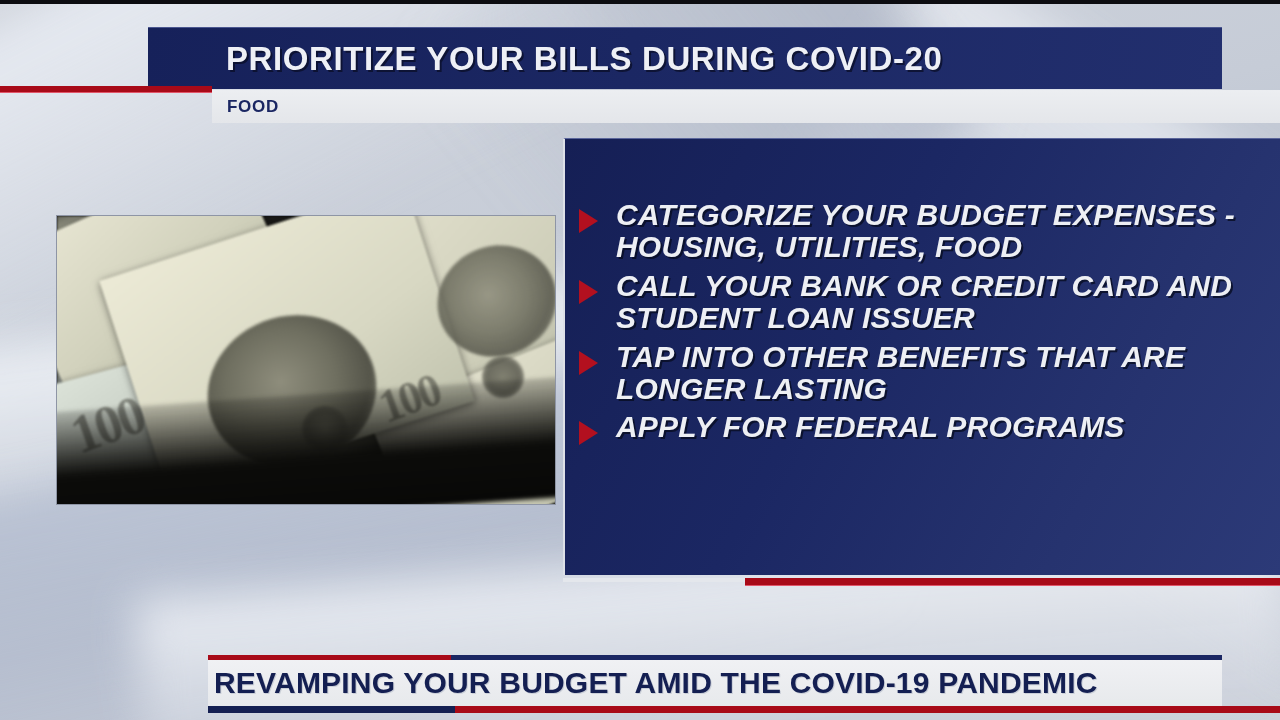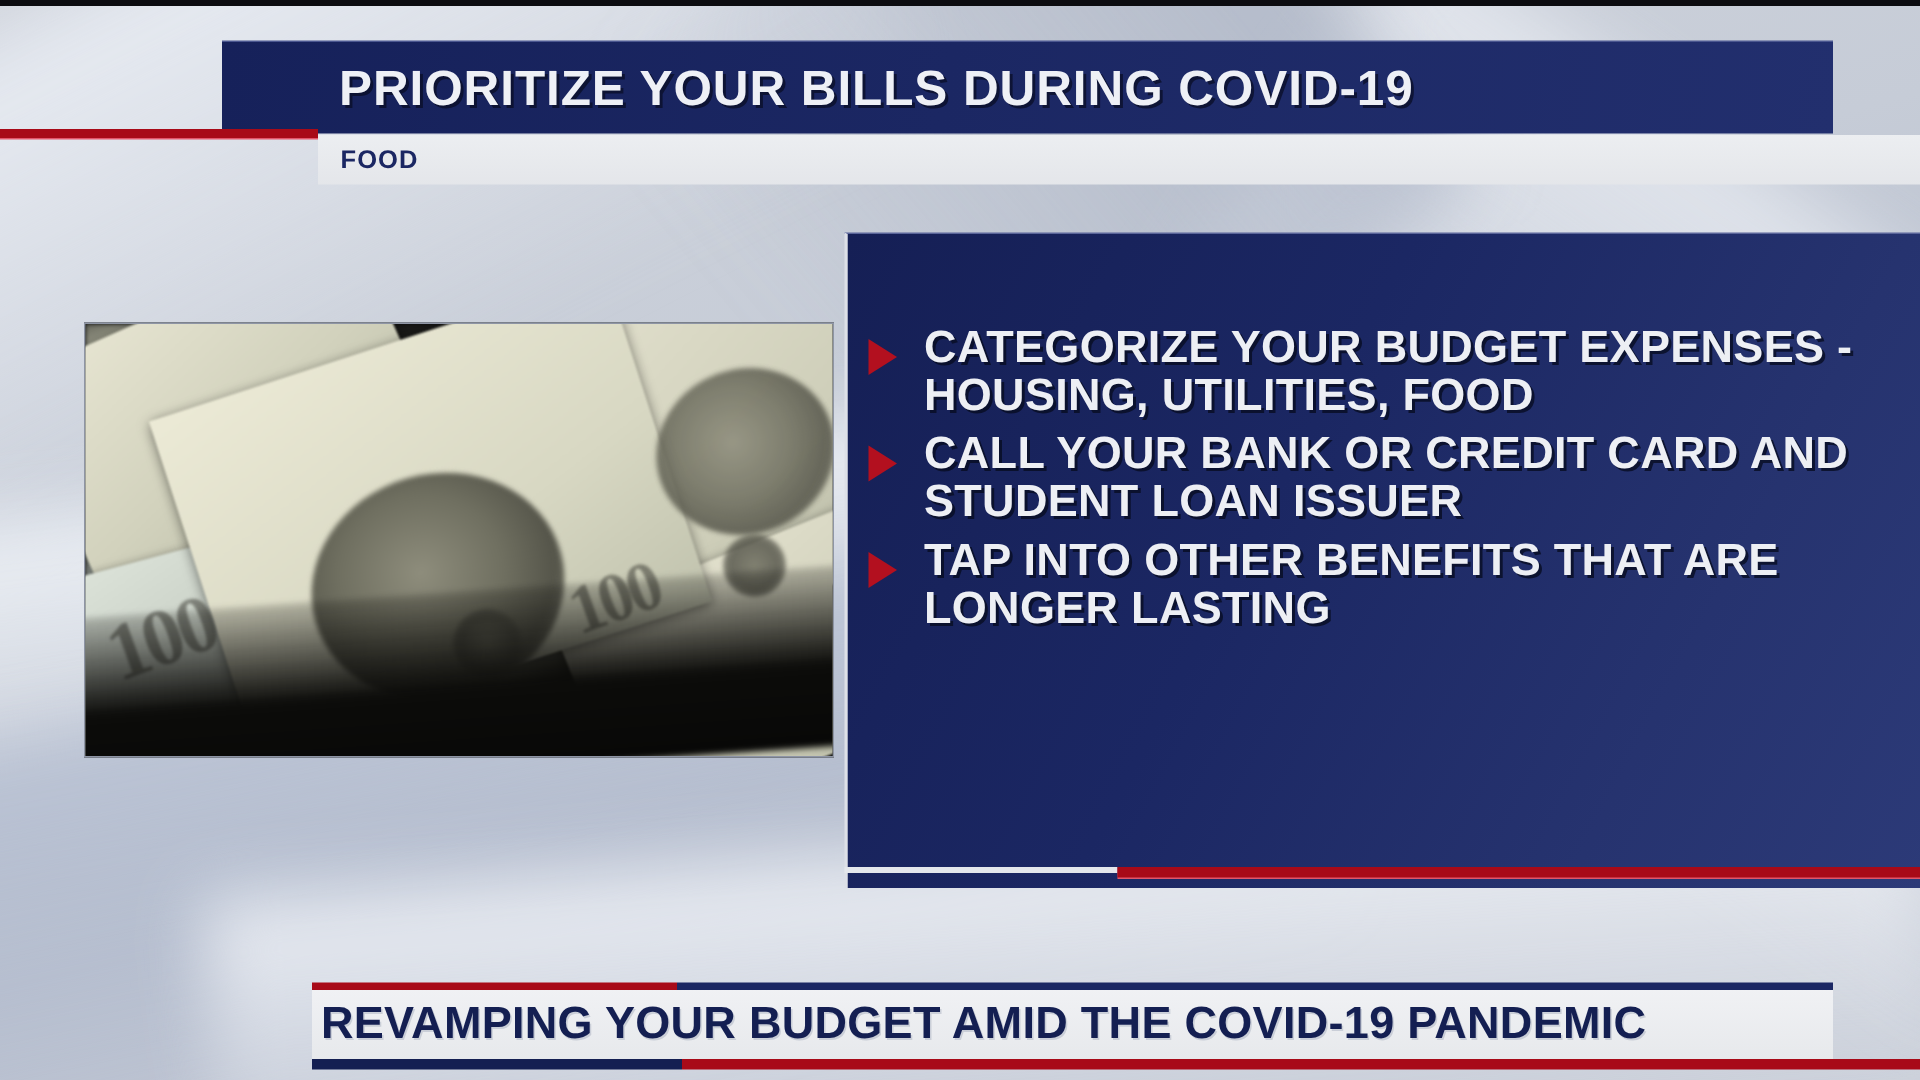--- a/index.html
+++ b/index.html
@@ -178,26 +178,27 @@
   .dark-surface {
     position:absolute; left:-20px; bottom:-10px; width:560px; height:120px;
     background:linear-gradient(180deg, rgba(12,12,10,.2) 0%, #0c0c0a 55%, #080807 100%);
     transform:rotate(-4deg);
     filter:blur(2px);
   }
 
   
   .bullet-panel {
     position:absolute;
-    left:563px; top:155px;
+    left:563px; top:138px;
     width:717px; height:437px;
     background:linear-gradient(118deg, #151f55 0%, #1b2763 40%, #26336f 75%, #2c3a78 100%);
     border-left:2px solid #dde0e7;
     border-top:1px solid #5a659a;
     padding:60px 28px 0 14px;
+    font-style:italic;
   }
   .bullet-list { list-style:none; }
   .bullet-item {
     display:flex;
     align-items:flex-start;
     margin-bottom:6px;
   }
   .bullet-marker {
     flex:0 0 auto;
     width:0; height:0;
@@ -265,21 +266,21 @@
   <div class="bg-base"></div>
   <div class="bg-sweep sweep-1"></div>
   <div class="bg-sweep sweep-2"></div>
   <div class="bg-sweep sweep-3"></div>
   <div class="bg-sweep sweep-4"></div>
   <div class="bg-sweep sweep-5"></div>
   <div class="bg-sweep sweep-6"></div>
   <div class="top-letterbox"></div>
 
   <div class="title-bar">
-    <span class="title-text">PRIORITIZE YOUR BILLS DURING COVID-19</span>
+    <span class="title-text">PRIORITIZE YOUR BILLS DURING COVID-20</span>
   </div>
   <div class="red-rule-top"></div>
 
   <div class="tips-bar">
     <span class="tips-text">FOOD</span>
   </div>
 
   <div class="photo-frame">
     <div class="photo-inner"></div>
     <div class="bill bill-a"></div>
@@ -303,20 +304,24 @@
         <span class="bullet-text">CATEGORIZE YOUR BUDGET EXPENSES - HOUSING, UTILITIES, FOOD</span>
       </li>
       <li class="bullet-item">
         <span class="bullet-marker"></span>
         <span class="bullet-text">CALL YOUR BANK OR CREDIT CARD AND STUDENT LOAN ISSUER</span>
       </li>
       <li class="bullet-item">
         <span class="bullet-marker"></span>
         <span class="bullet-text">TAP INTO OTHER BENEFITS THAT ARE LONGER LASTING</span>
       </li>
+      <li class="bullet-item">
+        <span class="bullet-marker"></span>
+        <span class="bullet-text">APPLY FOR FEDERAL PROGRAMS</span>
+      </li>
     </ul>
   </div>
   <div class="panel-rule-light"></div>
   <div class="panel-rule-red"></div>
 
   <div class="ticker-rule-top"></div>
   <div class="ticker">
     <span class="ticker-text">REVAMPING YOUR BUDGET AMID THE COVID-19 PANDEMIC</span>
   </div>
   <div class="ticker-rule-bottom"></div>

